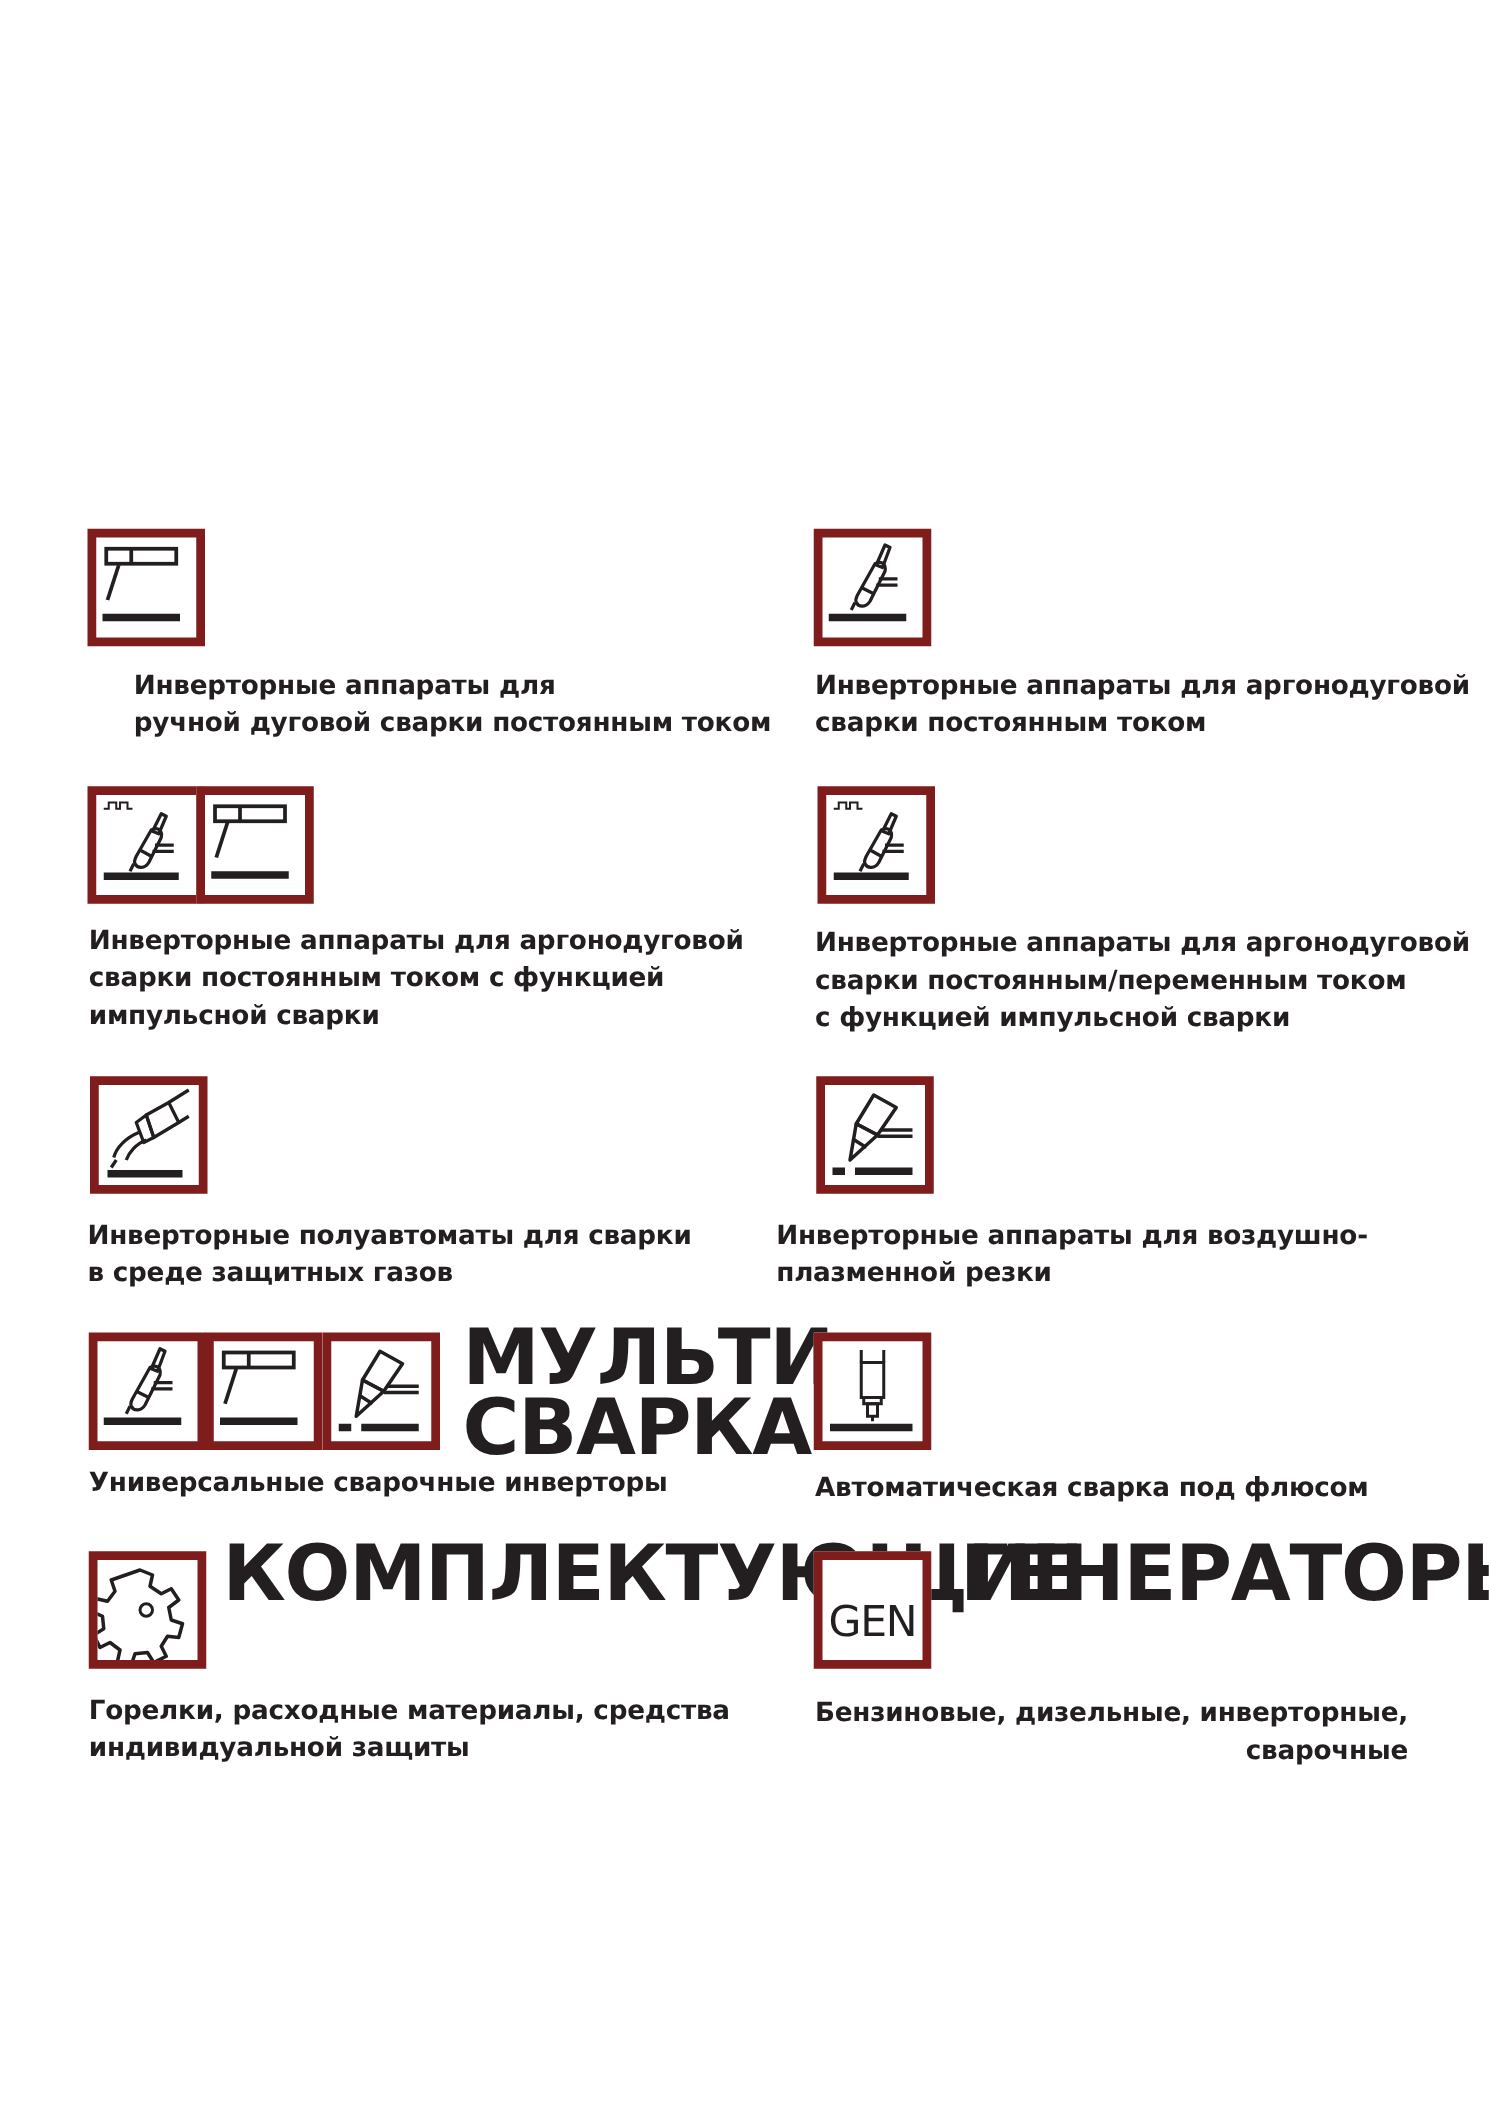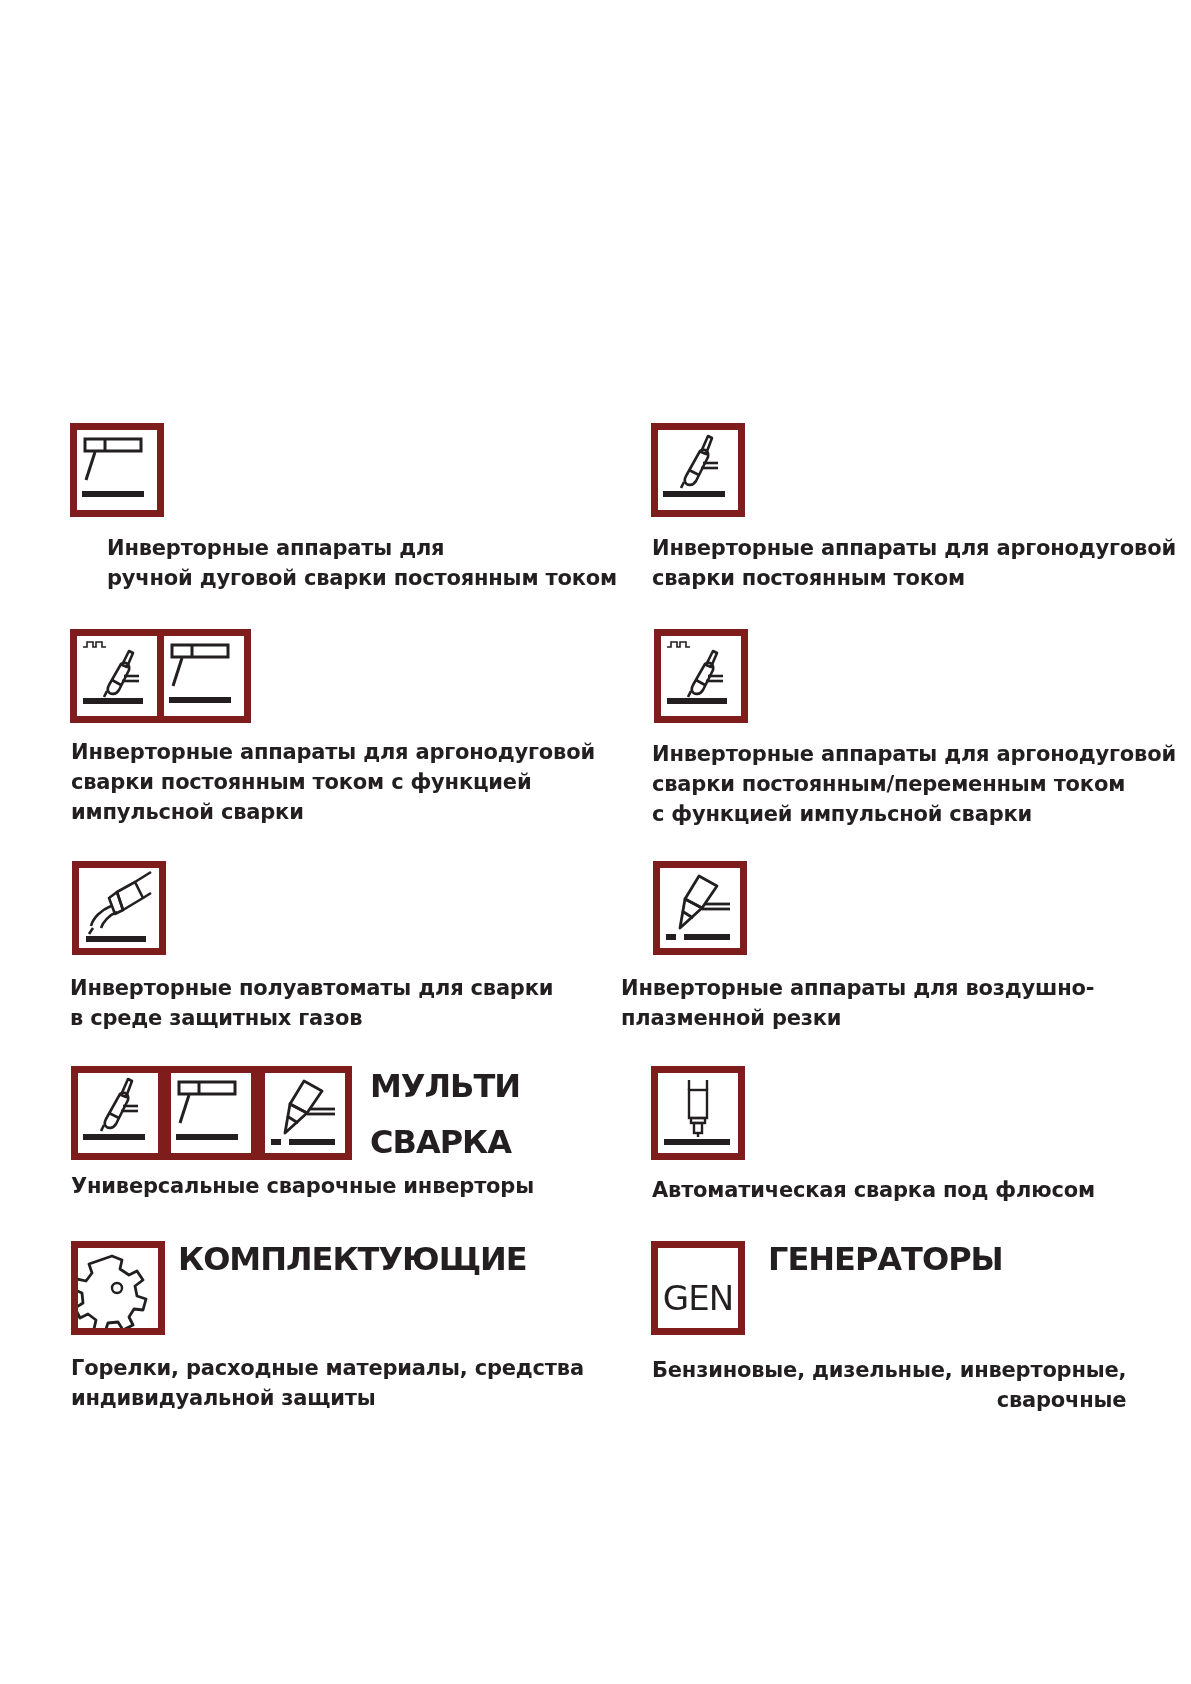--- a/index.html
+++ b/index.html
@@ -3,21 +3,21 @@
 <meta charset="utf-8">
 <style>
   html, body { margin:0; padding:0; background:#ffffff; }
   body { width:1191px; height:1684px; position:relative; overflow:hidden;
          font-family:"DejaVu Sans", "Liberation Sans", sans-serif; color:#231f20; }
   .icon { position:absolute; width:94px; height:94px; box-sizing:border-box;
           border:7px solid #7f1d1d; background:#fff; }
   .icon svg { position:absolute; left:0; top:0; width:80px; height:80px; }
   .desc { position:absolute; font-size:21px; font-weight:bold; line-height:30px;
           letter-spacing:-0.2px; white-space:nowrap; }
-  .heading { position:absolute; font-weight:bold; font-size:32px; line-height:56px;
+  .heading { position:absolute; font-weight:bold; font-size:62px; line-height:56px;
              letter-spacing:-1px; white-space:nowrap; }
   .gen { position:absolute; left:0; right:0; top:30px; text-align:center;
          font-size:34px; font-weight:normal; letter-spacing:-1px; }
 </style>
 </head>
 <body>
 
 <svg width="0" height="0" style="position:absolute">
   <defs>
 

